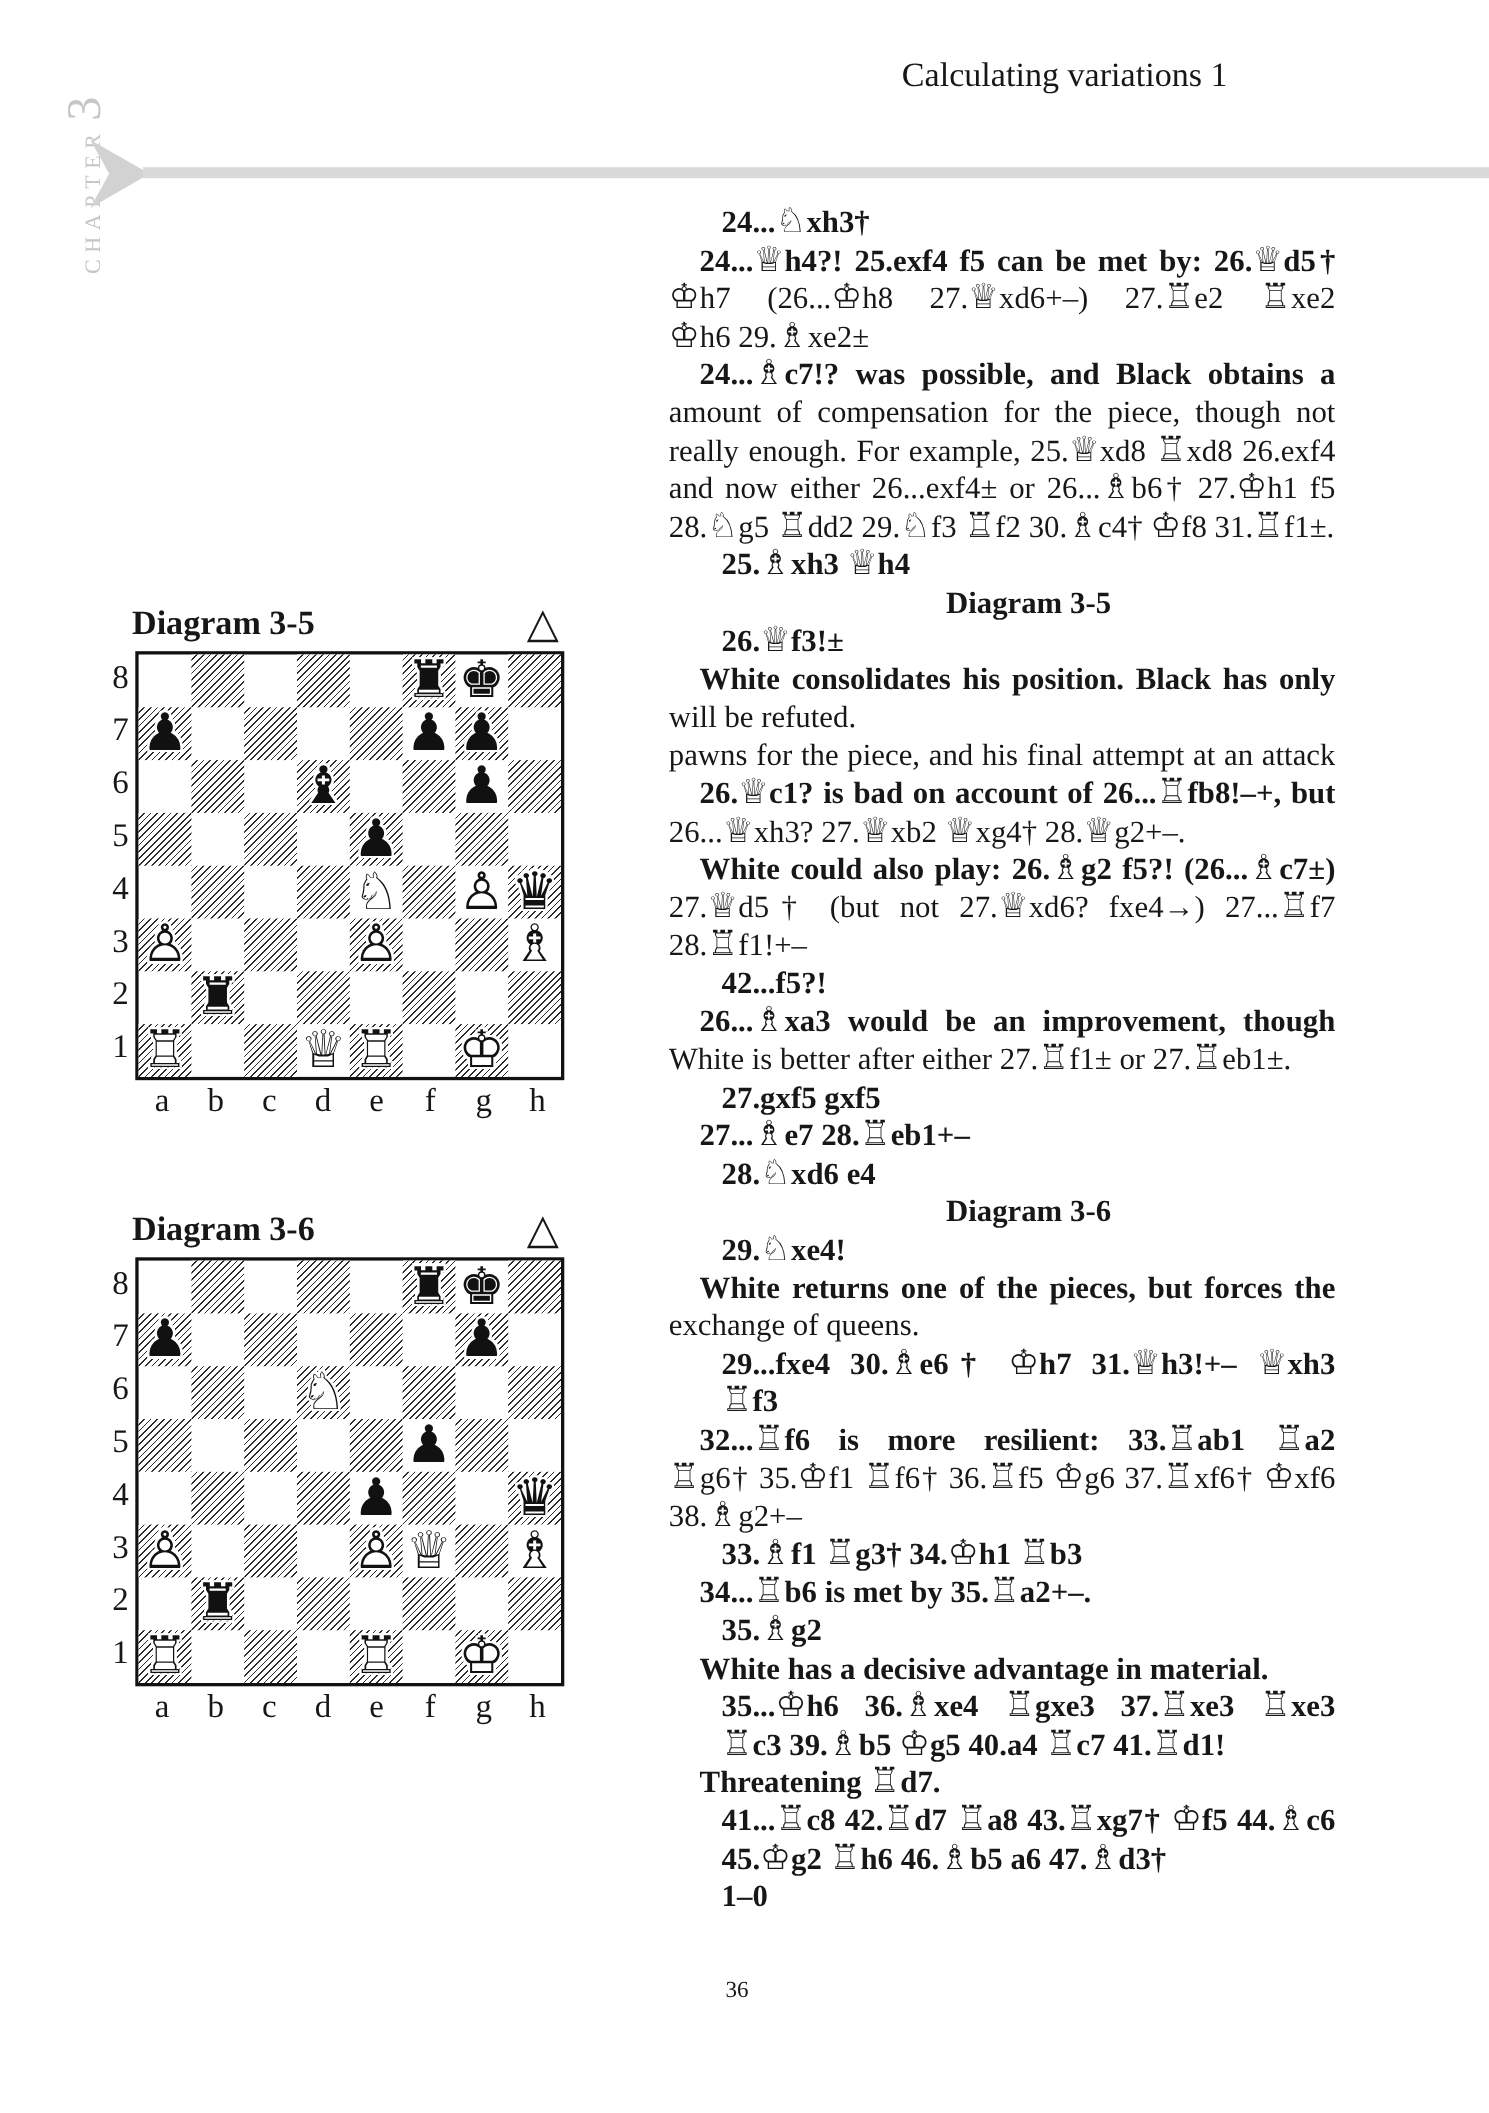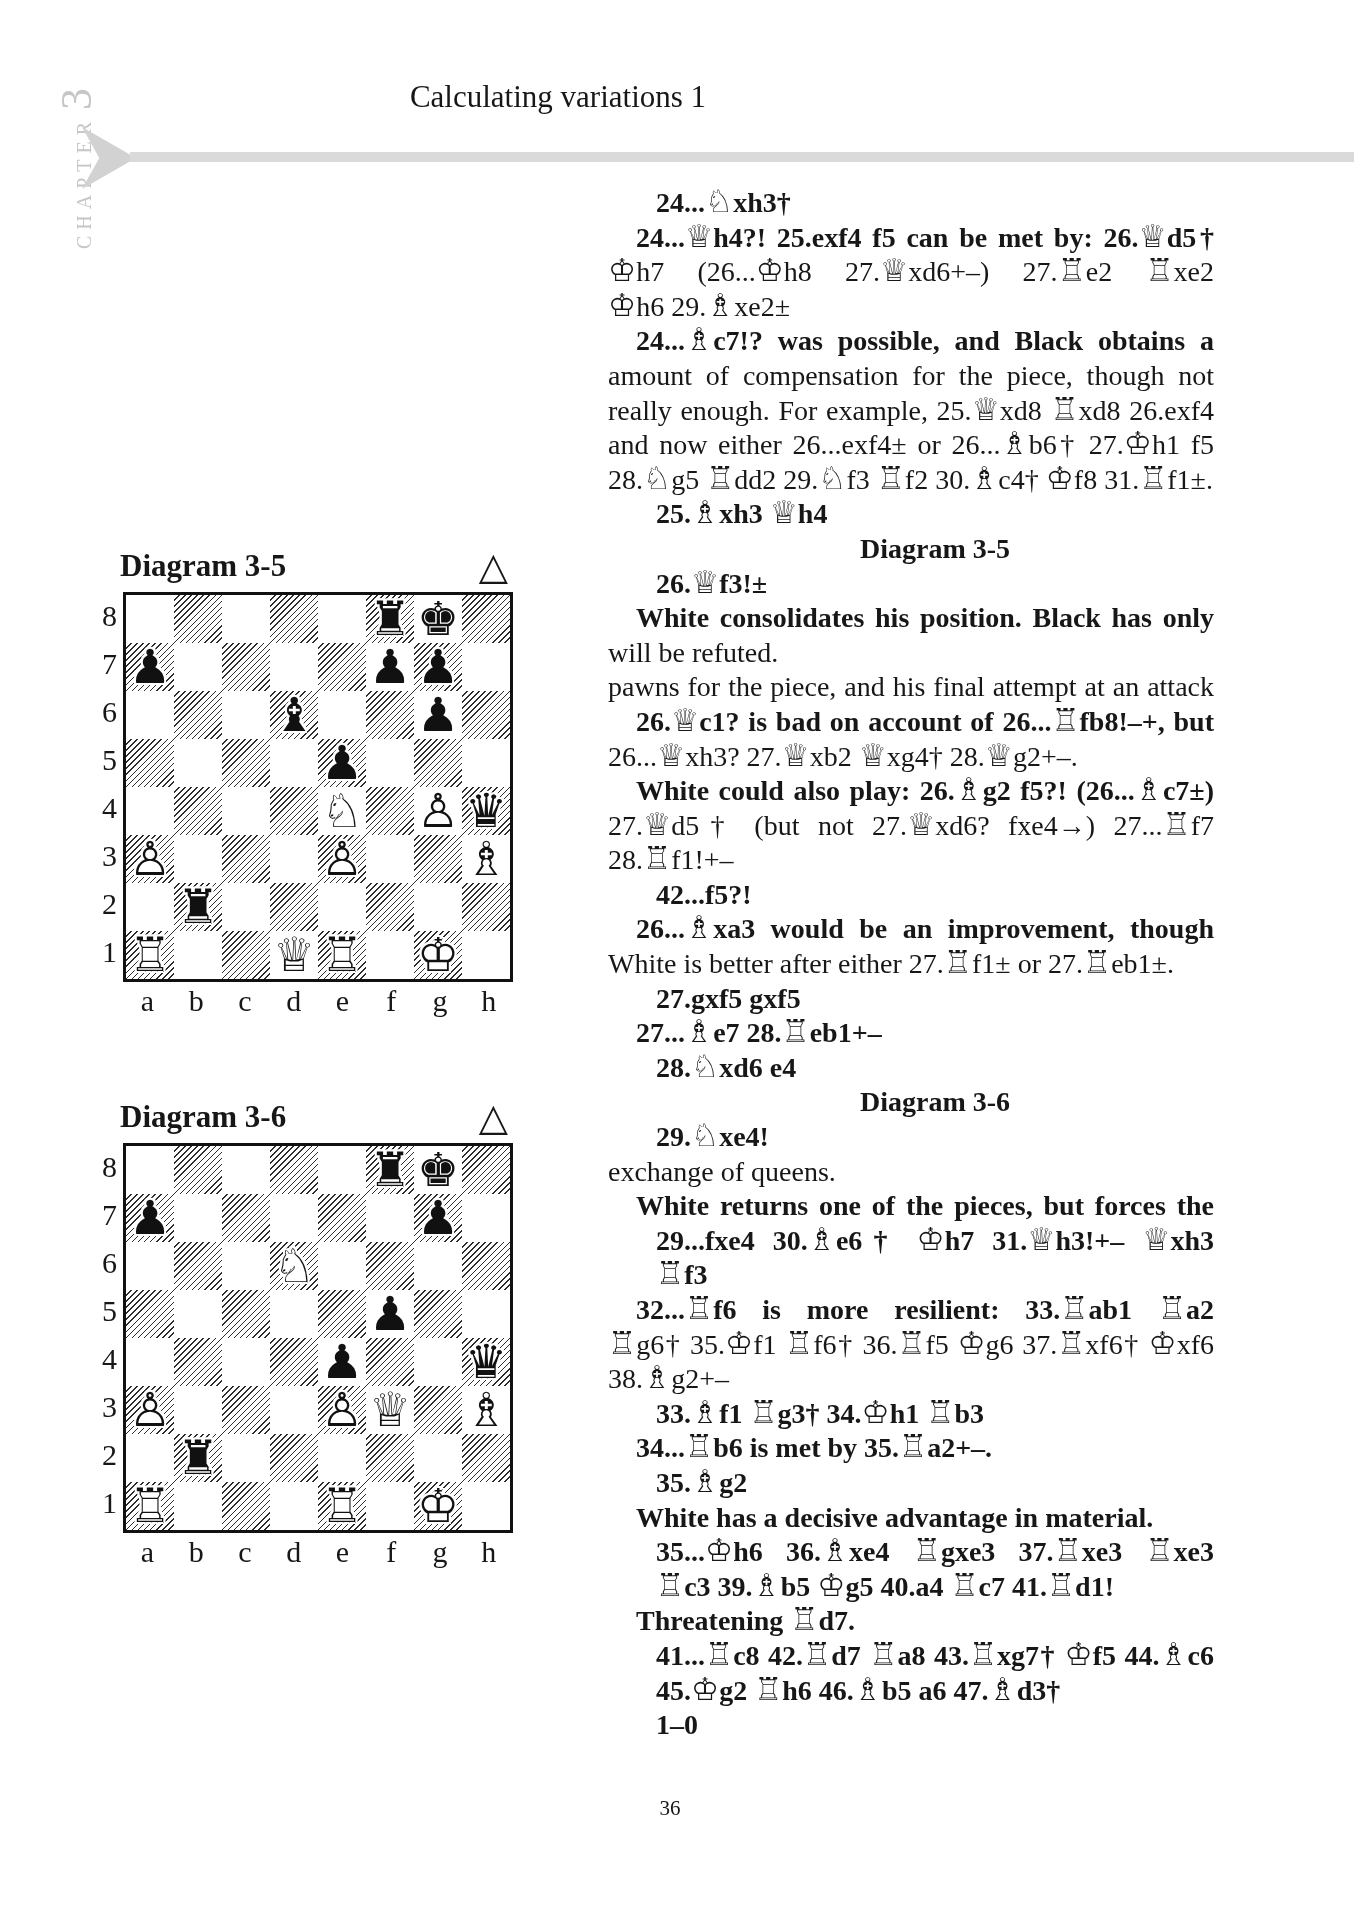--- a/index.html
+++ b/index.html
@@ -27,21 +27,21 @@
     position:absolute;left:130px;top:152px;width:1224px;height:10px;
     background:#dadada;
   }
   .header-arrow{
     position:absolute;left:82px;top:127px;width:54px;height:62px;
     background:#d2d2d2;
     clip-path:polygon(0 0,100% 50%,0 100%,32% 50%);
   }
   .page-title{
     position:absolute;top:50px;left:0;width:1116px;
-    text-align:center;font-size:31px;margin-top:29px;
+    text-align:right;font-size:31px;
   }
   .page-number{
     position:absolute;top:1796px;left:0;width:1340px;
     text-align:center;font-size:21px;
   }
   
   .diagram-block{position:absolute;left:95px;width:430px;}
   .diagram-header{
     margin-left:25px;width:388px;height:40px;
     display:flex;justify-content:space-between;align-items:flex-start;
@@ -434,22 +434,22 @@
       <div class="line justify">27.<span class="fig">♕</span>d5† (but not 27.<span class="fig">♕</span>xd6? fxe4→) 27...<span class="fig">♖</span>f7</div>
       <div class="line">28.<span class="fig">♖</span>f1!+–</div>
       <div class="line bold">42...f5?!</div>
       <div class="line justify indent">26...<span class="fig">♗</span>xa3 would be an improvement, though</div>
       <div class="line">White is better after either 27.<span class="fig">♖</span>f1± or 27.<span class="fig">♖</span>eb1±.</div>
       <div class="line bold">27.gxf5 gxf5</div>
       <div class="line indent">27...<span class="fig">♗</span>e7 28.<span class="fig">♖</span>eb1+–</div>
       <div class="line bold">28.<span class="fig">♘</span>xd6 e4</div>
       <div class="line bold center">Diagram 3-6</div>
       <div class="line bold">29.<span class="fig">♘</span>xe4!</div>
+      <div class="line justify indent">White returns one of the pieces, but forces the</div>
       <div class="line">exchange of queens.</div>
-      <div class="line justify indent">White returns one of the pieces, but forces the</div>
       <div class="line bold justify">29...fxe4 30.<span class="fig">♗</span>e6† <span class="fig">♔</span>h7 31.<span class="fig">♕</span>h3!+– <span class="fig">♕</span>xh3 32.<span class="fig">♗</span>xh3</div>
       <div class="line bold"><span class="fig">♖</span>f3</div>
       <div class="line justify indent">32...<span class="fig">♖</span>f6 is more resilient: 33.<span class="fig">♖</span>ab1 <span class="fig">♖</span>a2 34.<span class="fig">♖</span>b5</div>
       <div class="line justify"><span class="fig">♖</span>g6† 35.<span class="fig">♔</span>f1 <span class="fig">♖</span>f6† 36.<span class="fig">♖</span>f5 <span class="fig">♔</span>g6 37.<span class="fig">♖</span>xf6† <span class="fig">♔</span>xf6</div>
       <div class="line">38.<span class="fig">♗</span>g2+–</div>
       <div class="line bold">33.<span class="fig">♗</span>f1 <span class="fig">♖</span>g3† 34.<span class="fig">♔</span>h1 <span class="fig">♖</span>b3</div>
       <div class="line indent">34...<span class="fig">♖</span>b6 is met by 35.<span class="fig">♖</span>a2+–.</div>
       <div class="line bold">35.<span class="fig">♗</span>g2</div>
       <div class="line indent">White has a decisive advantage in material.</div>
       <div class="line bold justify">35...<span class="fig">♔</span>h6 36.<span class="fig">♗</span>xe4 <span class="fig">♖</span>gxe3 37.<span class="fig">♖</span>xe3 <span class="fig">♖</span>xe3 38.<span class="fig">♗</span>c6</div>

